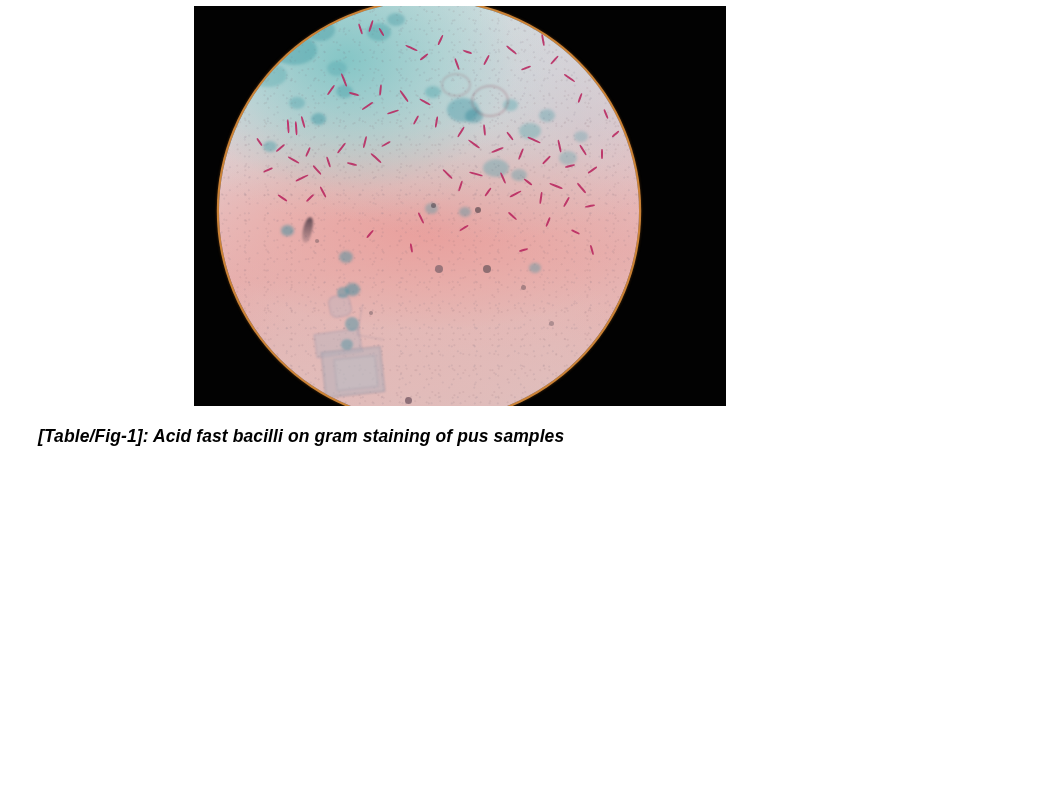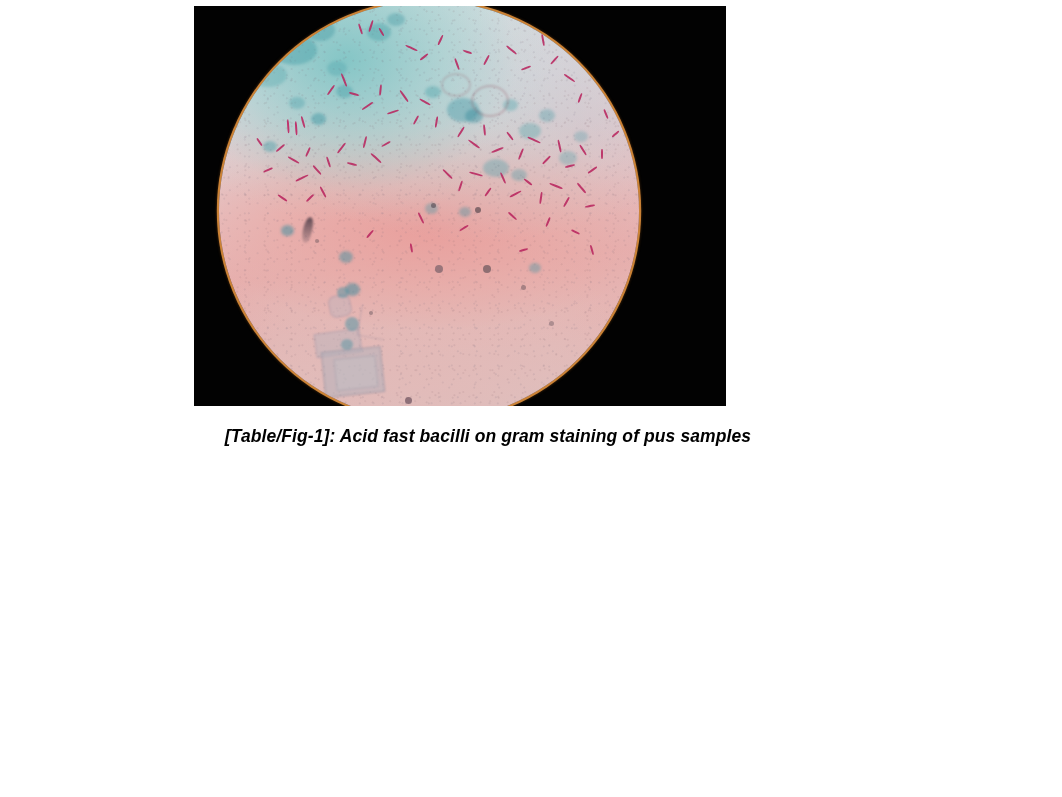--- a/index.html
+++ b/index.html
@@ -134,21 +134,20 @@
     left: 38px;
     top: 426px;
     width: 900px;
     font-family: "Liberation Sans", sans-serif;
     font-size: 17.5px;
     font-weight: bold;
     font-style: italic;
     color: #000000;
     letter-spacing: 0.1px;
     white-space: nowrap;
-    text-align: center;
   }
 </style>
 </head>
 <body>
 
 <div id="page">
 
   <div id="figure-photo">
 
     <div class="vignette"></div>

